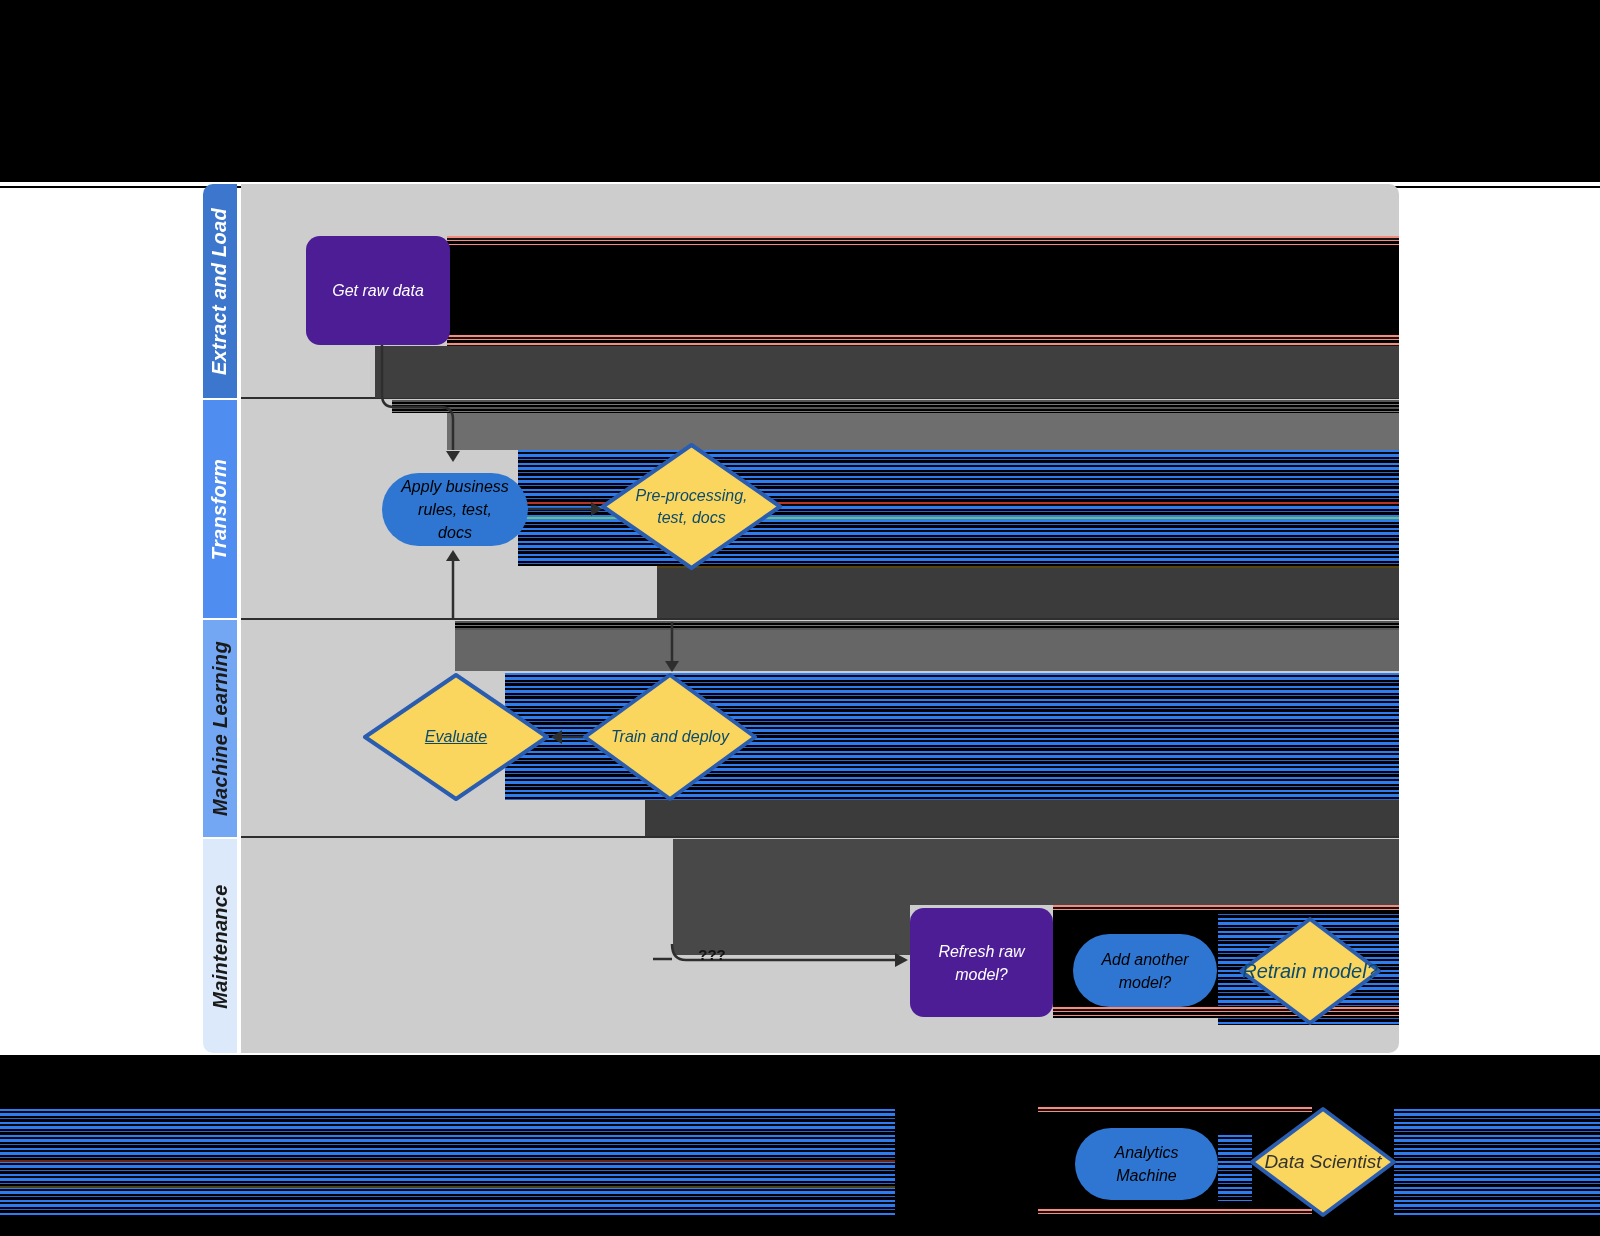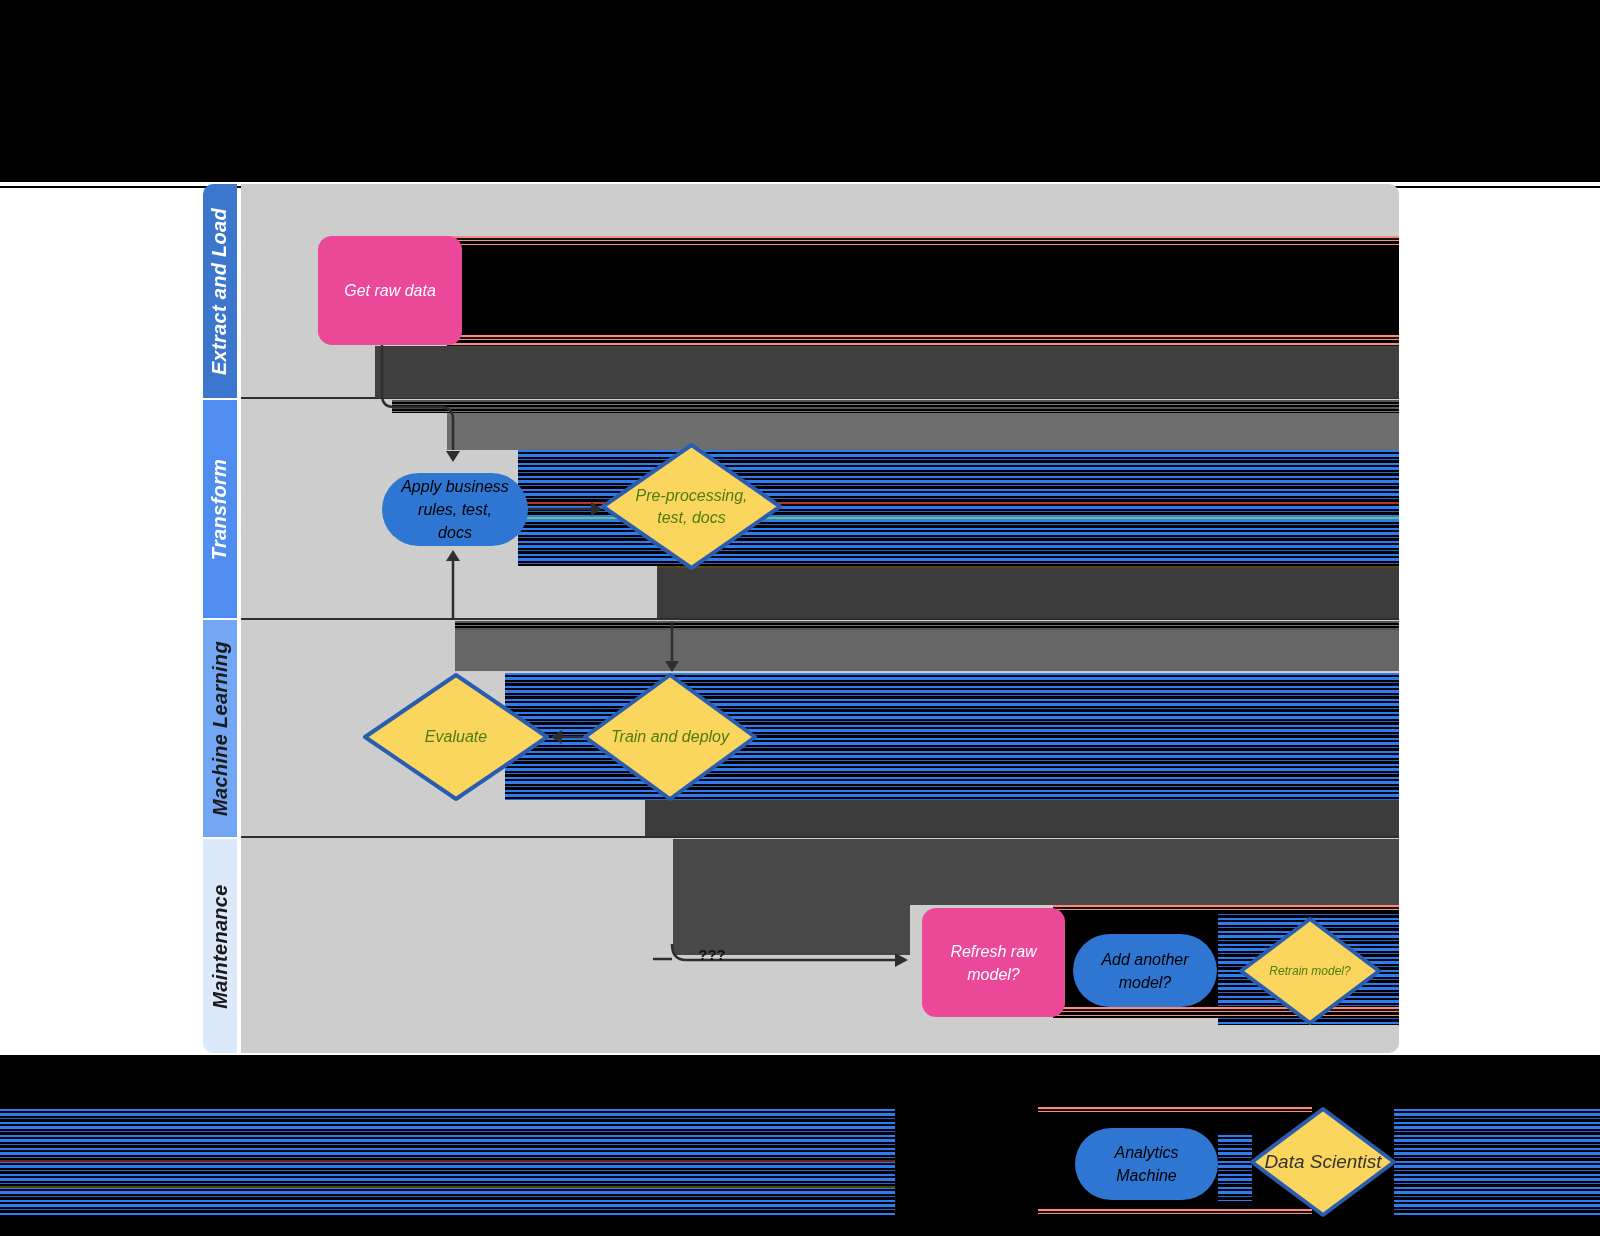--- a/index.html
+++ b/index.html
@@ -3,24 +3,24 @@
 <meta charset="utf-8">
 <style>
   html,body{margin:0;padding:0;background:#fff;}
   #stage{position:relative;width:1600px;height:1236px;background:#fff;overflow:hidden;
          font-family:"Liberation Sans",sans-serif;}
   .abs{position:absolute;}
   .hdr{position:absolute;left:203px;width:34px;display:flex;align-items:center;justify-content:center;}
   .hdr span{transform:rotate(-90deg);white-space:nowrap;font-weight:bold;font-style:italic;font-size:20px;letter-spacing:.3px;}
   .node{position:absolute;display:flex;align-items:center;justify-content:center;text-align:center;
         font-style:italic;font-size:16px;line-height:23px;}
-  .proc{background:#ec4899;border-radius:14px;color:#fff;margin-left:12px;}
+  .proc{background:#4c1d95;border-radius:14px;color:#fff;}
   .stad{background:#2E76D1;border-radius:37px;color:#000000;}
   .dlab{position:absolute;display:flex;align-items:center;justify-content:center;text-align:center;
-        font-style:italic;font-size:16px;line-height:22px;color:#4d7c0f;}
+        font-style:italic;font-size:16px;line-height:22px;color:#0c4a6e;}
   .stripes-blue{background:repeating-linear-gradient(180deg,#2E7CF2 0 2px,#05070a 2px 4px,#2E7CF2 4px 7px,#000 7px 9px,#2468d8 9px 10px,#000 10px 13px);}
   .stripes-salmon{background:repeating-linear-gradient(180deg,#F78C7E 0 2px,#141414 2px 4px,#F78C7E 4px 5px,#000 5px 8px);}
   .stripes-gray{background:repeating-linear-gradient(180deg,#555 0 2px,#000 2px 4px,#787878 4px 5px,#000 5px 7px);}
   .sep{position:absolute;left:241px;width:1158px;height:2px;background:#2e2e2e;}
   svg{position:absolute;left:0;top:0;}
 </style>
 </head>
 <body>
 
 <div id="stage">
@@ -132,27 +132,27 @@
       <div>model?</div>
     </div>
   </div>
 
   <div class="dlab" style="left:603px;top:462px;width:177px;height:89px;z-index:7;">
     <div>
       <div>Pre-processing,</div>
       <div>test, docs</div>
     </div>
   </div>
-  <div class="dlab" style="left:365px;top:712px;width:182px;height:50px;z-index:7;">
+  <div class="dlab" style="left:365px;top:712px;width:182px;height:50px;z-index:7;text-decoration:underline;">
     <span>Evaluate</span>
   </div>
   <div class="dlab" style="left:575px;top:712px;width:190px;height:50px;z-index:7;">
     <span>Train and deploy</span>
   </div>
-  <div class="dlab" style="left:1241px;top:946px;width:138px;height:50px;font-size:12px;z-index:7;">
+  <div class="dlab" style="left:1241px;top:946px;width:138px;height:50px;font-size:20px;z-index:7;">
     <span>Retrain model?</span>
   </div>
 
   <div class="abs" style="left:688px;top:946px;width:48px;height:20px;color:#111;font-weight:bold;font-size:15px;text-align:center;z-index:7;">
     <span>???</span>
   </div>
 
   <div class="node stad" style="left:1075px;top:1128px;width:143px;height:72px;z-index:6;">
     <div>
       <div>Analytics</div>

